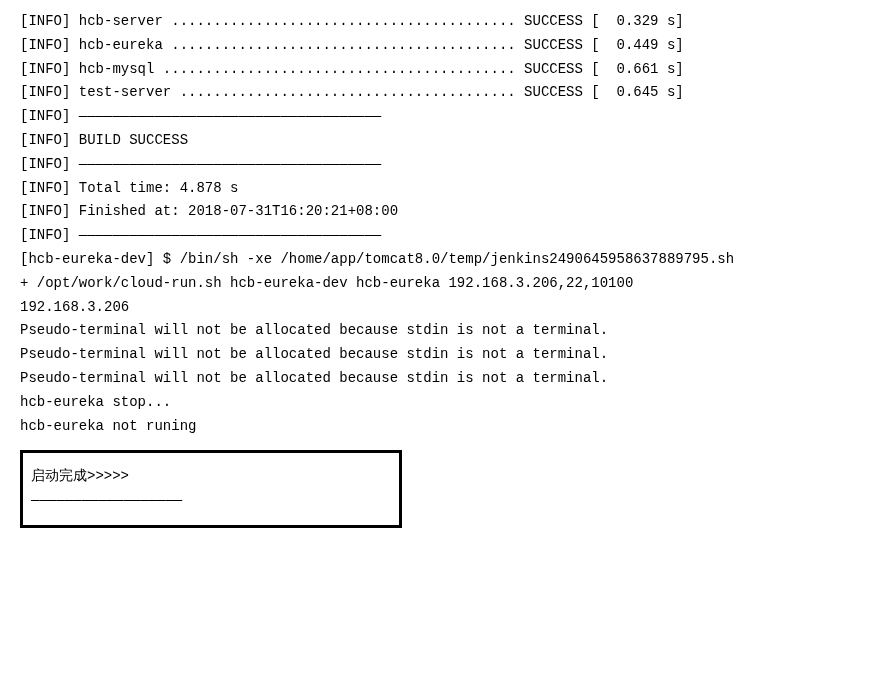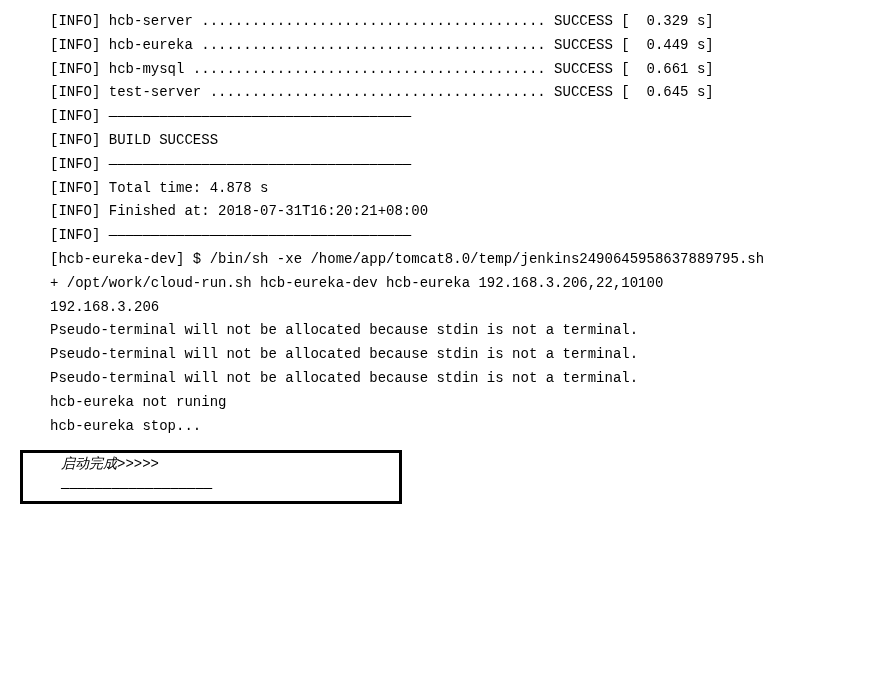--- a/index.html
+++ b/index.html
@@ -7,29 +7,27 @@
       font-size: 14px;
       line-height: 1.7;
       color: #000;
       background: #fff;
       margin: 0;
       padding: 10px 20px;
     }
     .log-line {
       white-space: pre;
       font-family: "Courier New", monospace;
-      margin-left: 30px;
     }
     .final-box {
       border: 3px solid #000;
-      padding: 0 8px;
+      padding: 12px 8px;
       margin-top: 12px;
       display: inline-block;
       min-width: 360px;
-      font-style: italic;
     }
     .final-box .log-line {
       white-space: pre;
     }
   </style>
 </head>
 <body>
 
 
 
@@ -43,22 +41,22 @@
   <div class="log-line">[INFO] ————————————————————————————————————</div>
   <div class="log-line">[INFO] Total time: 4.878 s</div>
   <div class="log-line">[INFO] Finished at: 2018-07-31T16:20:21+08:00</div>
   <div class="log-line">[INFO] ————————————————————————————————————</div>
   <div class="log-line">[hcb-eureka-dev] $ /bin/sh -xe /home/app/tomcat8.0/temp/jenkins2490645958637889795.sh</div>
   <div class="log-line">+ /opt/work/cloud-run.sh hcb-eureka-dev hcb-eureka 192.168.3.206,22,10100</div>
   <div class="log-line">192.168.3.206</div>
   <div class="log-line">Pseudo-terminal will not be allocated because stdin is not a terminal.</div>
   <div class="log-line">Pseudo-terminal will not be allocated because stdin is not a terminal.</div>
   <div class="log-line">Pseudo-terminal will not be allocated because stdin is not a terminal.</div>
+  <div class="log-line">hcb-eureka stop...</div>
   <div class="log-line">hcb-eureka not runing</div>
-  <div class="log-line">hcb-eureka stop...</div>
 </div>
 
 <div class="final-box">
   <div class="log-line">启动完成&gt;&gt;&gt;&gt;&gt;</div>
   <div class="log-line">——————————————————</div>
 </div>
 
 
 
 

